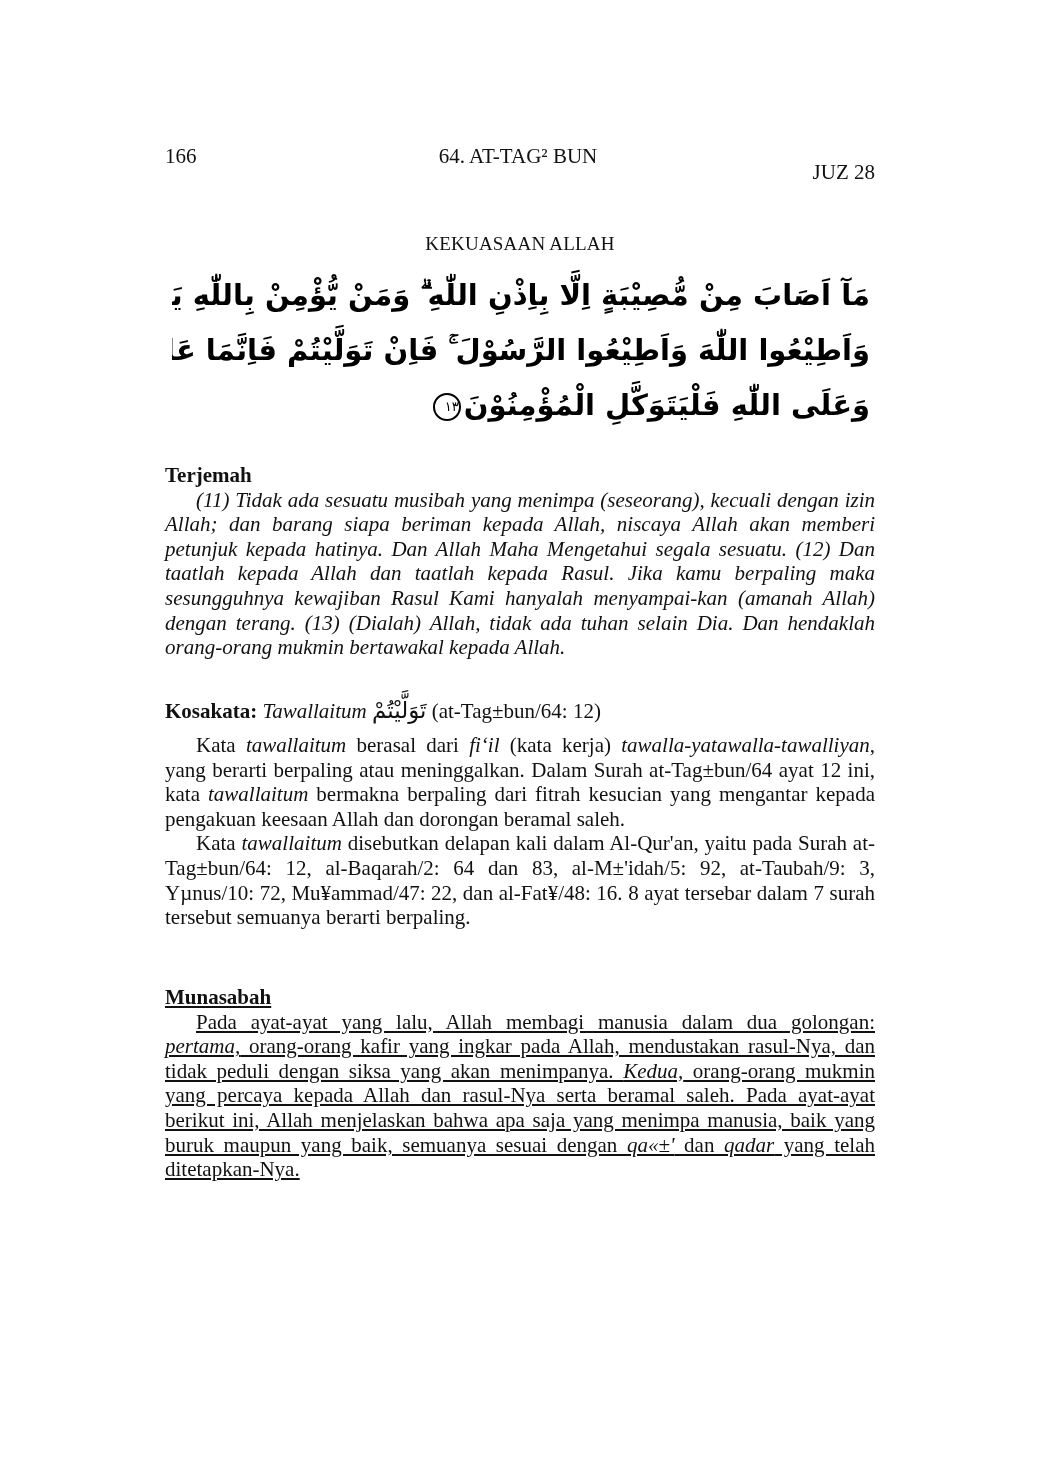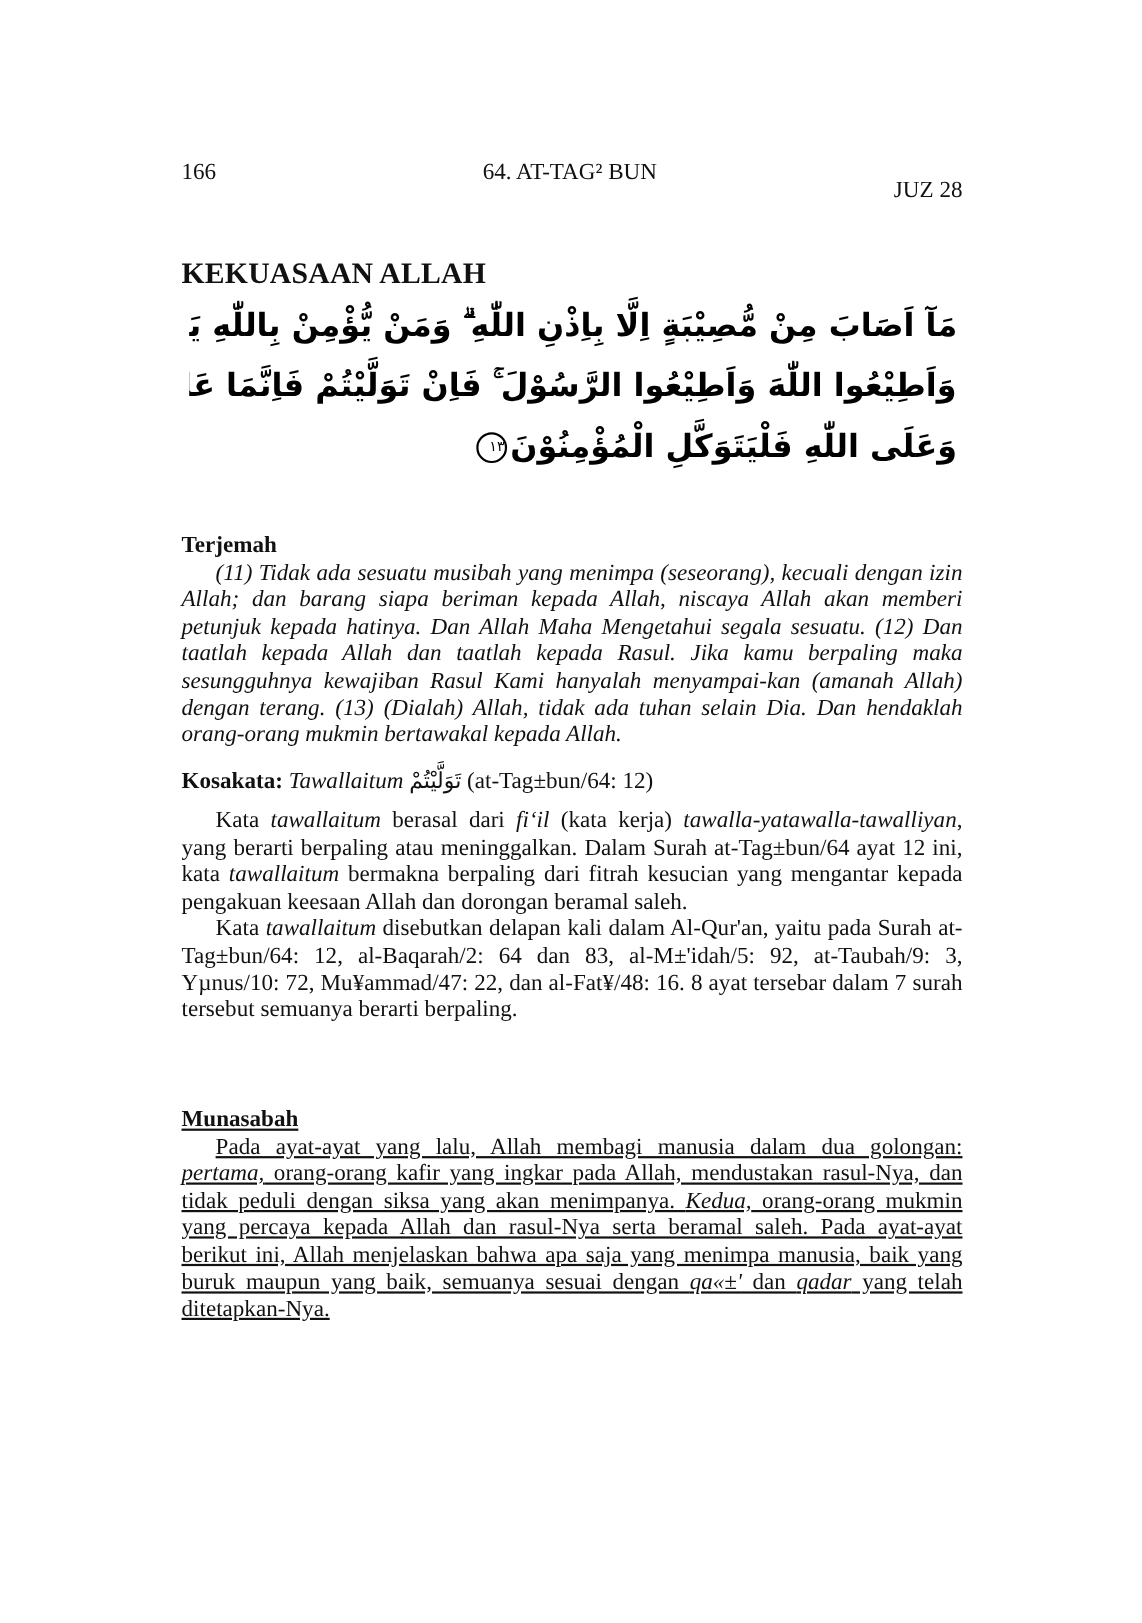--- a/index.html
+++ b/index.html
@@ -4,38 +4,38 @@
 <style>
   html, body { margin: 0; padding: 0; background: #ffffff; }
   body { width: 1038px; height: 1475px; position: relative; overflow: hidden;
          font-family: "Liberation Serif", "DejaVu Serif", serif; color: #111; }
   .page { position: absolute; left: 0; top: 0; width: 1038px; height: 1475px; }
   .running-header { position: absolute; top: 144px; left: 165px; width: 710px; height: 30px;
                     font-size: 21px; }
   .running-header .pno { position: absolute; left: 0; top: 0; }
   .running-header .ptitle { position: absolute; left: 0; right: 4px; top: 0; text-align: center; }
   .running-header .juz { position: absolute; right: 0; top: 16px; }
-  .section-title { position: absolute; top: 233px; left: 165px; width: 710px; text-align: left;
-                   font-weight: bold; font-size: 27px; letter-spacing: 0.2px; }
+  .section-title { position: absolute; top: 233px; left: 165px; width: 710px; text-align: center;
+                   font-weight: normal; font-size: 19px; letter-spacing: 0.2px; }
   .arabic { position: absolute; top: 268px; left: 172px; width: 698px; direction: rtl;
             text-align: right; font-family: "DejaVu Sans", sans-serif; font-weight: bold;
             font-size: 29px; line-height: 55px; color: #000; }
   .arabic .line { white-space: nowrap; overflow: hidden; display: block; text-align: justify; text-align-last: justify; }
   .arabic .line.last { text-align-last: right; }
   .ayah-marker { display: inline-block; width: 24px; height: 24px; border: 2px solid #000;
                  border-radius: 50%; font-size: 13px; line-height: 24px; text-align: right;
                  vertical-align: middle; font-weight: normal; margin: 0 3px; direction: ltr; }
   .block { position: absolute; left: 165px; width: 710px; font-size: 21px; line-height: 24.6px; }
-  .block .h { font-weight: bold; font-size: 21px; margin-top: 20px; }
+  .block .h { font-weight: bold; font-size: 21px; }
   .block p { margin: 0; text-align: justify; text-indent: 31px; }
   .italic { font-style: italic; }
   .terjemah-text { font-style: italic; padding-left: 0; }
   .kosakata-line { position: absolute; left: 165px; top: 697px; width: 710px; font-size: 21px; }
   .kosakata-line .label { font-weight: bold; }
-  .kosakata-line .ar { font-family: "DejaVu Sans", sans-serif; font-size: 20px; direction: rtl; unicode-bidi: embed; }
+  .kosakata-line .ar { font-family: "DejaVu Sans", sans-serif; font-size: 23px; direction: rtl; unicode-bidi: embed; }
 </style>
 </head>
 <body>
 
 <div class="page">
 
   <div class="running-header">
     <span class="pno">166</span>
     <span class="ptitle">64. AT-TAG² BUN</span>
     <span class="juz">JUZ 28</span>

